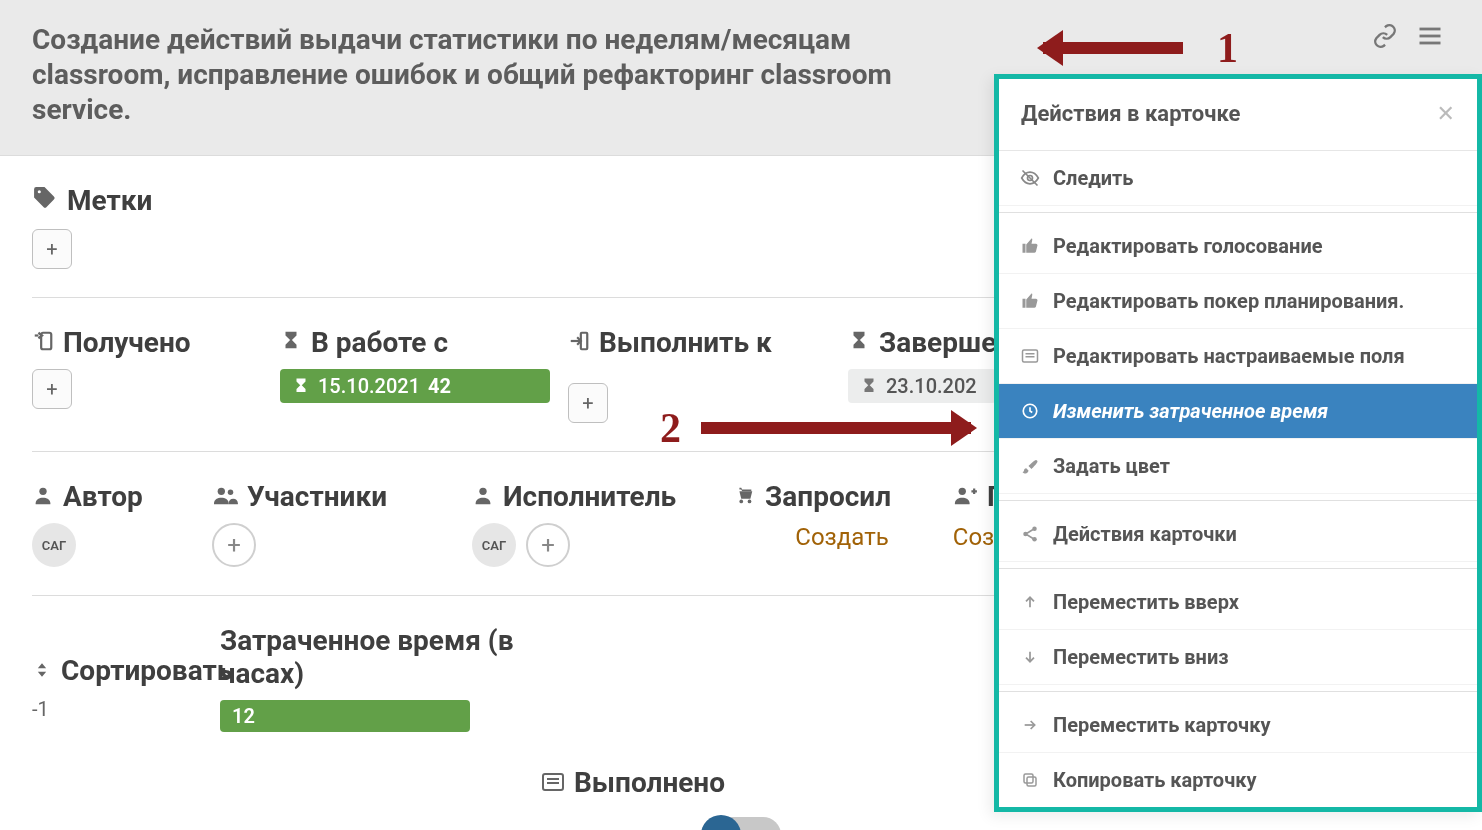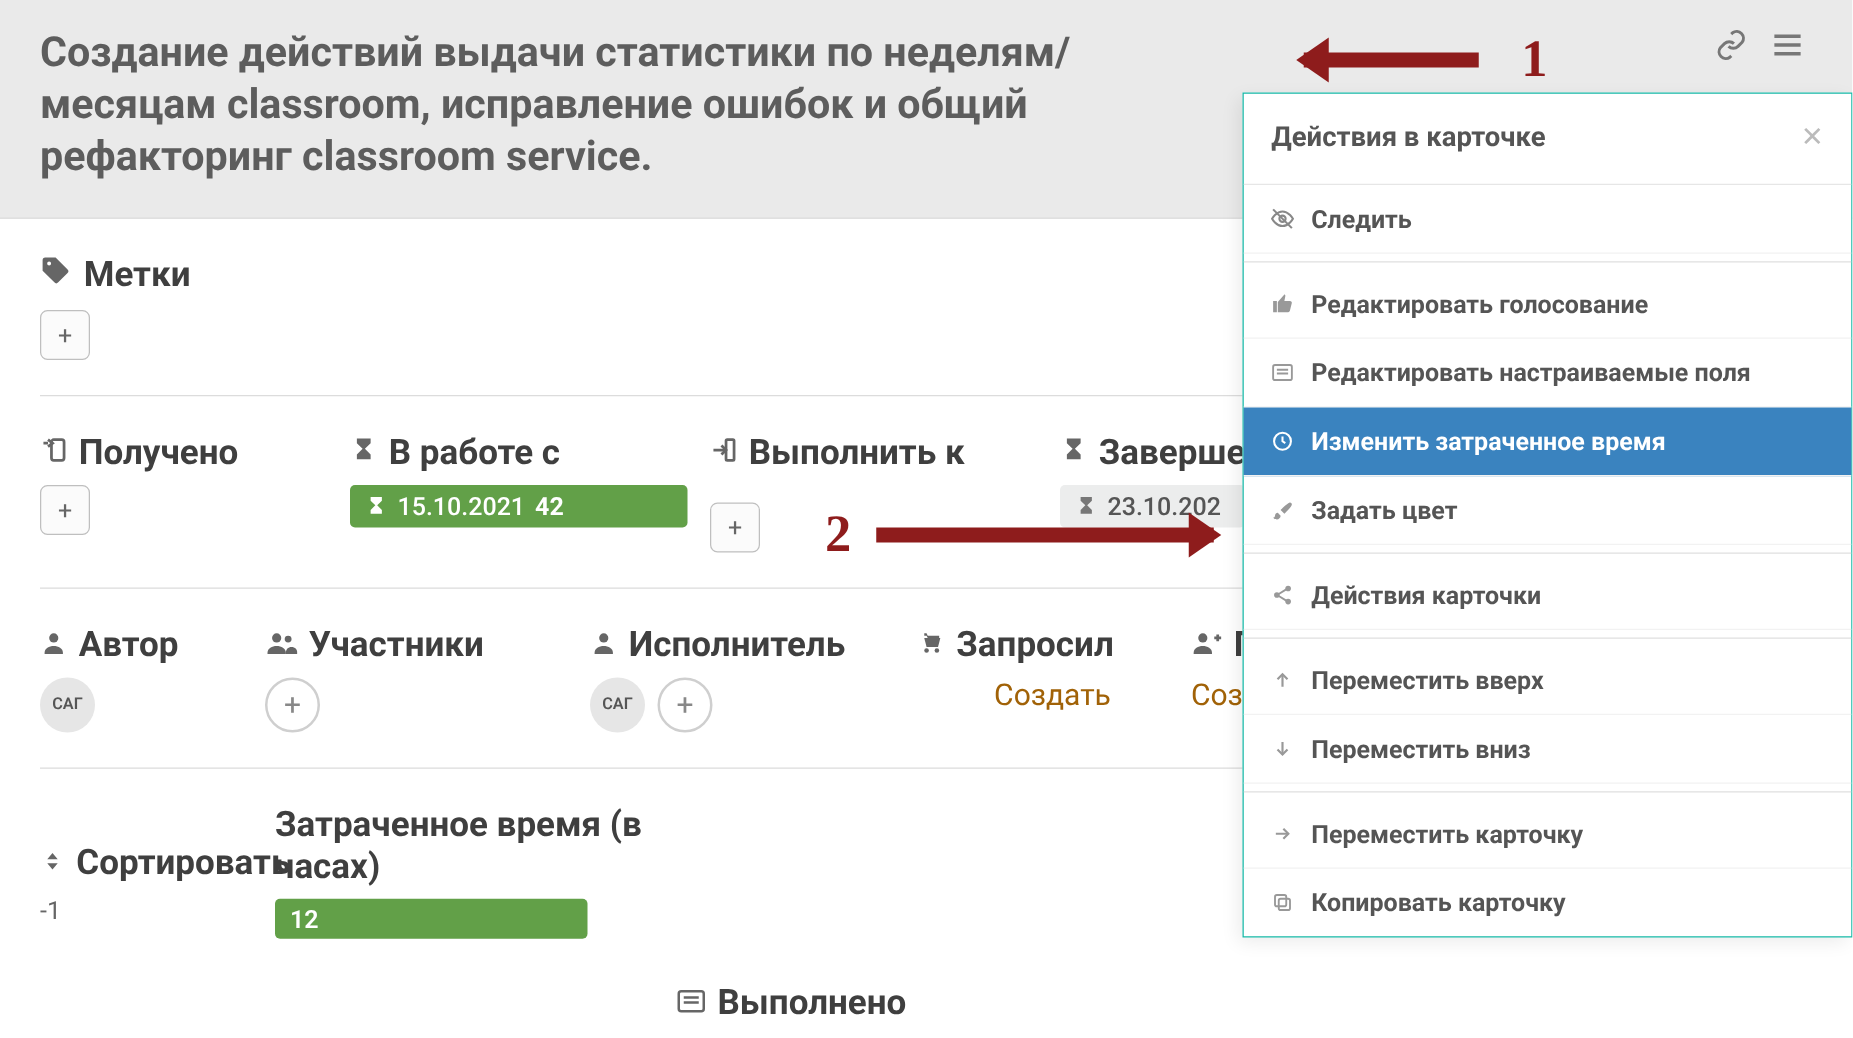--- a/index.html
+++ b/index.html
@@ -12,21 +12,21 @@
     overflow: hidden;
     position: relative;
   }
   .header {
     background: #eaeaea;
     padding: 22px 32px 28px 32px;
     border-bottom: 1px solid #dcdcdc;
   }
   .header-row { display: flex; align-items: flex-start; }
   .title-text {
-    font-size: 33px;
+    font-size: 28px;
     font-weight: 700;
     color: #5d5d5d;
     line-height: 1.25;
     max-width: 890px;
   }
   .header-actions {
     margin-left: auto;
     display: flex;
     align-items: center;
     gap: 18px;
@@ -121,39 +121,39 @@
   }
   .plus-after { font-size: 24px; color: #777; margin-left: 6px; }
   .check-green { font-size: 32px; color: #4aa33e; margin-top: 6px; }
 
   
   .menu-panel {
     position: absolute;
     right: 0; top: 74px;
     width: 488px;
     background: #fff;
-    border: 1px solid #14b8a6;
+    border: 5px solid #14b8a6;
     box-shadow: -4px 4px 14px rgba(0,0,0,0.08);
     z-index: 20;
   }
   .menu-header {
     display: flex; align-items: center;
     padding: 22px 22px 24px 22px;
     border-bottom: 1px solid #e6e6e6;
   }
   .menu-header h3 { font-size: 22px; font-weight: 700; color: #555; }
   .menu-close { margin-left: auto; font-size: 22px; color: #bbb; cursor: pointer; }
   .menu-item {
     display: flex; align-items: center; gap: 12px;
     padding: 15px 20px;
     font-size: 20px; font-weight: 700; color: #555;
     border-bottom: 1px solid #f2f2f2;
     cursor: pointer;
   }
-  .menu-item.highlight { background: #3a83bf; color: #fff; }
+  .menu-item.highlight { background: #3a83bf; color: #fff; font-style: italic; }
   .menu-item .mi-icon { width: 22px; display: inline-flex; justify-content: center; }
   .menu-sep { height: 1px; background: #e0e0e0; margin: 6px 0; }
 
   
   .annot {
     position: absolute; z-index: 50;
     display: flex; align-items: center;
     color: #8e1c1c; font-weight: 700;
   }
   .annot .num {
@@ -431,20 +431,28 @@
   <div class="menu-item">
     <span class="mi-icon">
       <svg width="18" height="18" viewBox="0 0 24 24" fill="#999">
           <path d="M2 21h4V9H2v12zM22 11c0-1-1-2-2-2h-6l1-5V3c0-1-1-1-1-1l-7 8v11h11c1 0 2-1 2-2l2-8z"></path>
         </svg>
     </span>
     <span>Редактировать голосование</span>
   </div>
   <div class="menu-item">
     <span class="mi-icon">
+      <svg width="18" height="18" viewBox="0 0 24 24" fill="#999">
+          <path d="M2 21h4V9H2v12zM22 11c0-1-1-2-2-2h-6l1-5V3c0-1-1-1-1-1l-7 8v11h11c1 0 2-1 2-2l2-8z"></path>
+        </svg>
+    </span>
+    <span>Редактировать покер планирования.</span>
+  </div>
+  <div class="menu-item">
+    <span class="mi-icon">
       <svg width="18" height="16" viewBox="0 0 24 20" fill="none" stroke="#999" stroke-width="2">
           <rect x="2" y="2" width="20" height="16" rx="2"></rect>
           <line x1="6" y1="7" x2="18" y2="7"></line>
           <line x1="6" y1="11" x2="18" y2="11"></line>
         </svg>
     </span>
     <span>Редактировать настраиваемые поля</span>
   </div>
   <div class="menu-item highlight">
     <span class="mi-icon">

